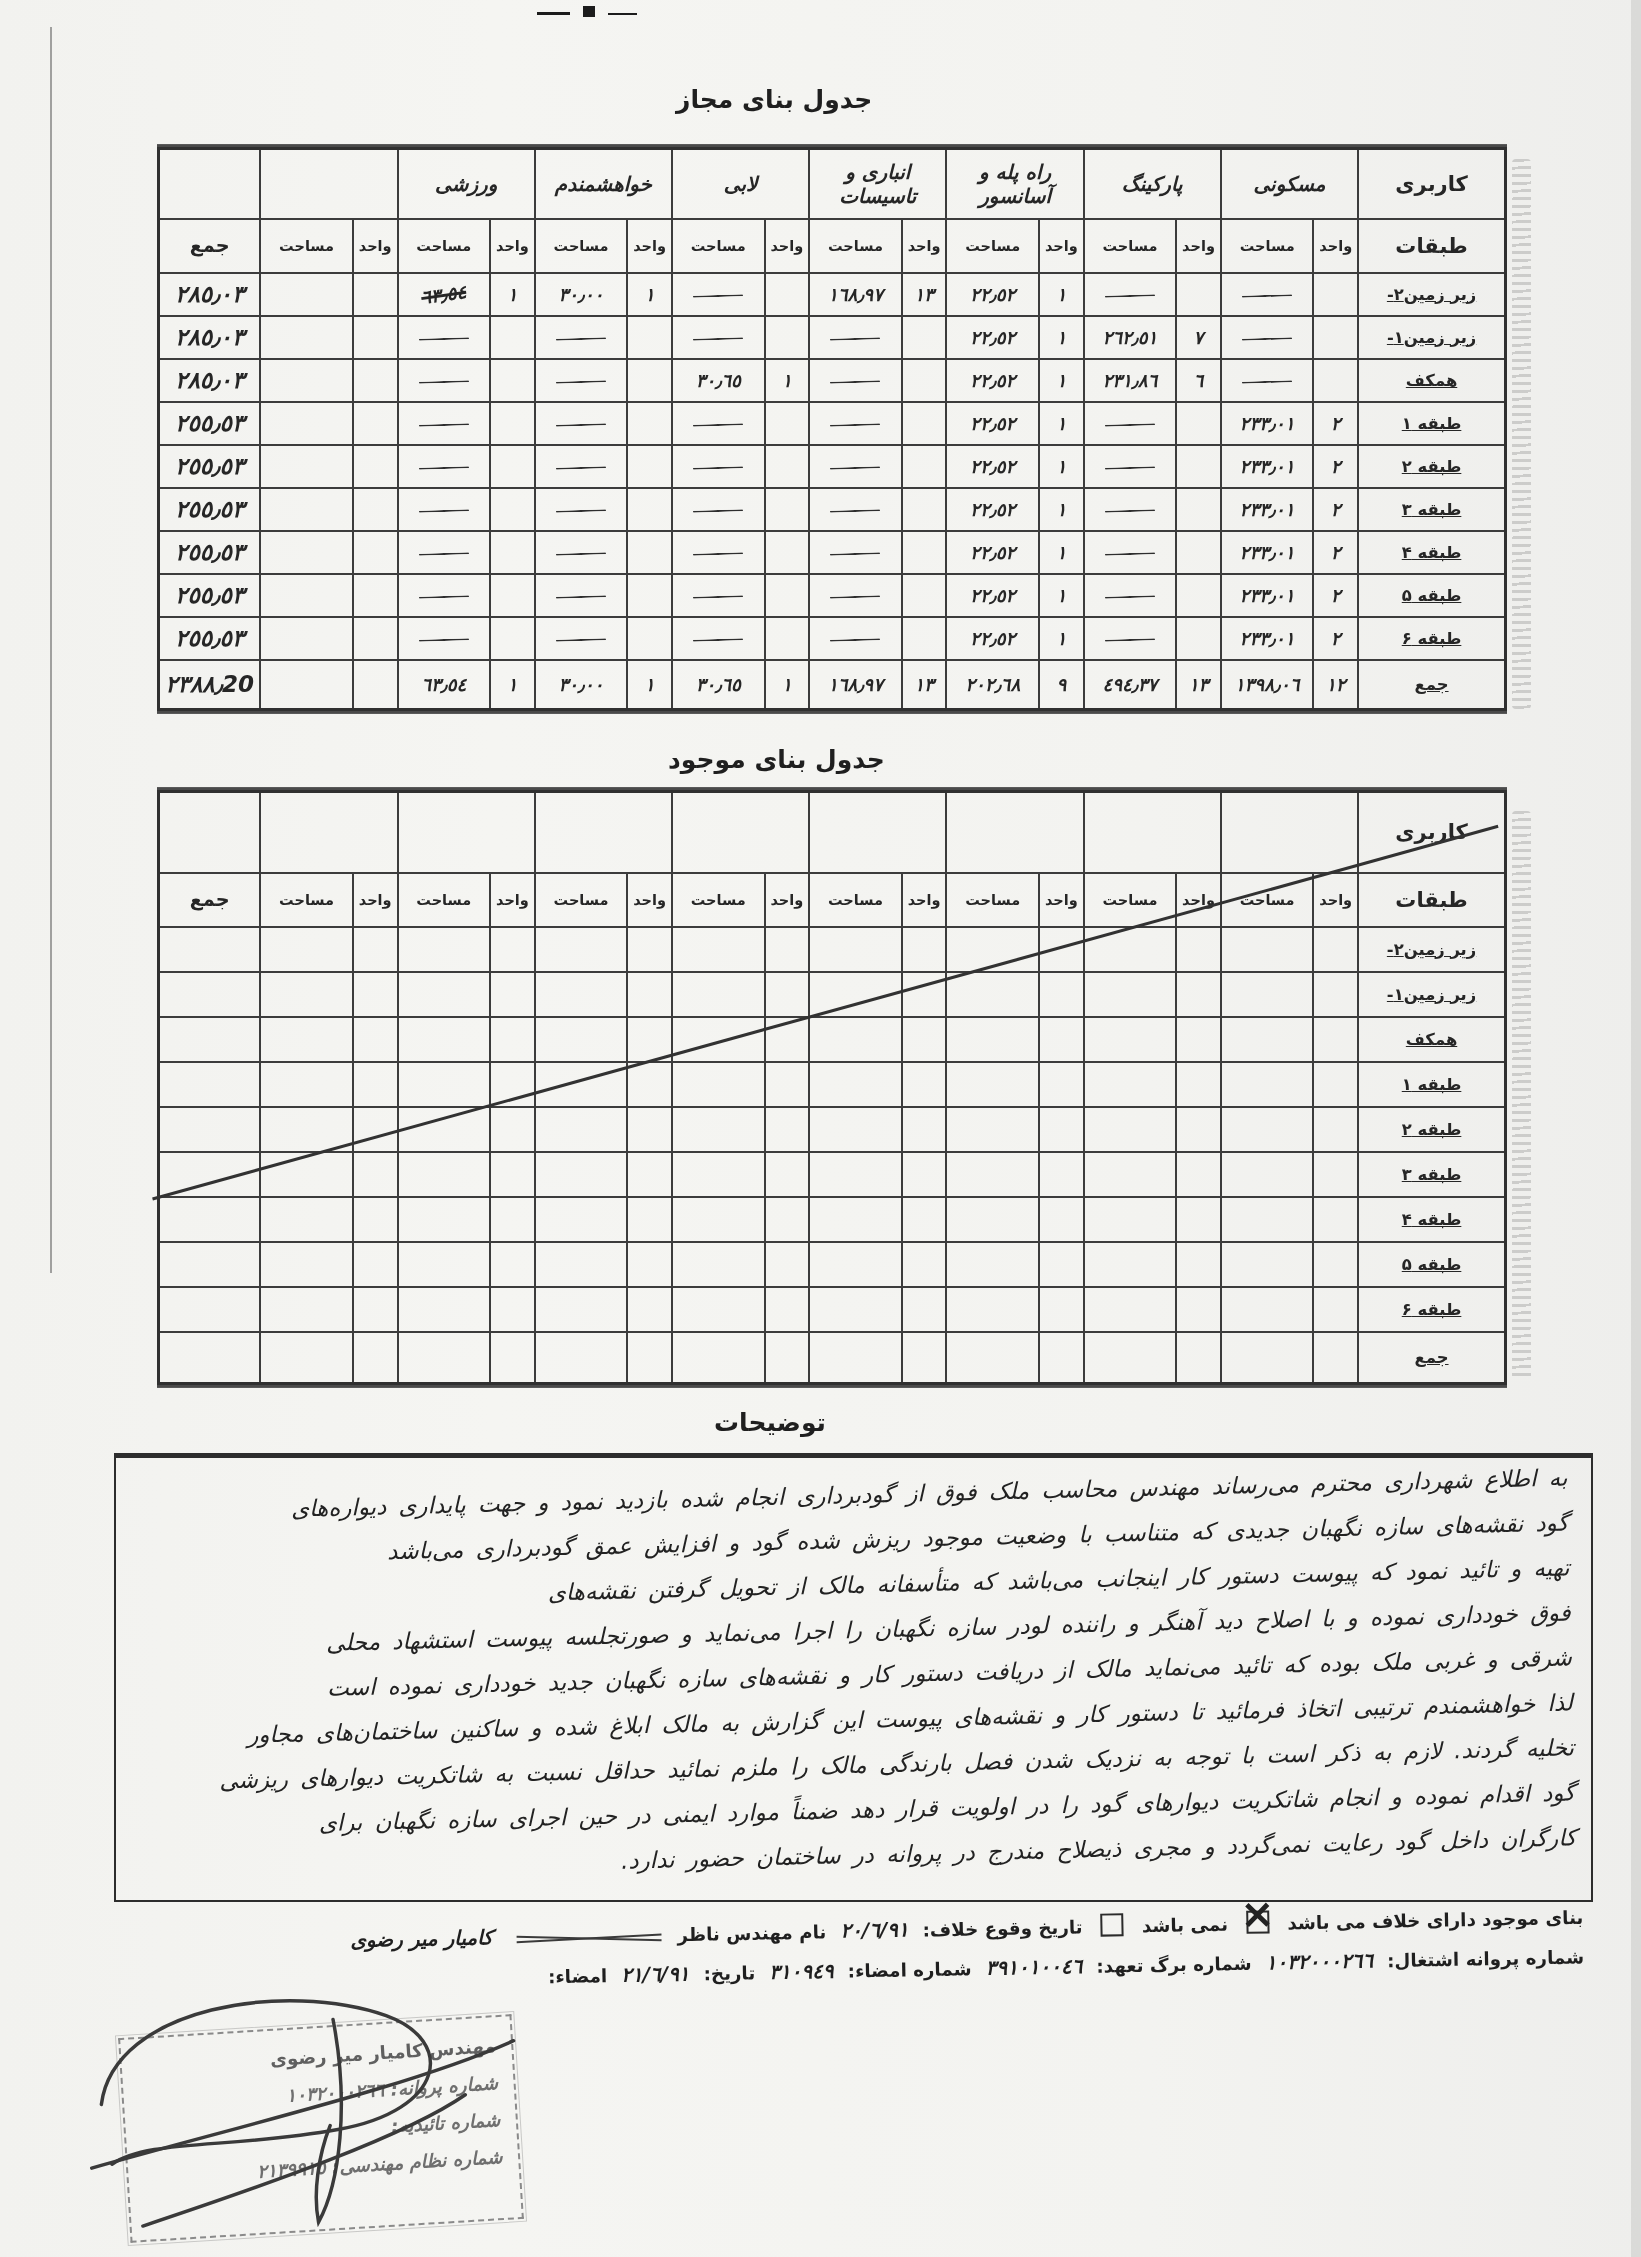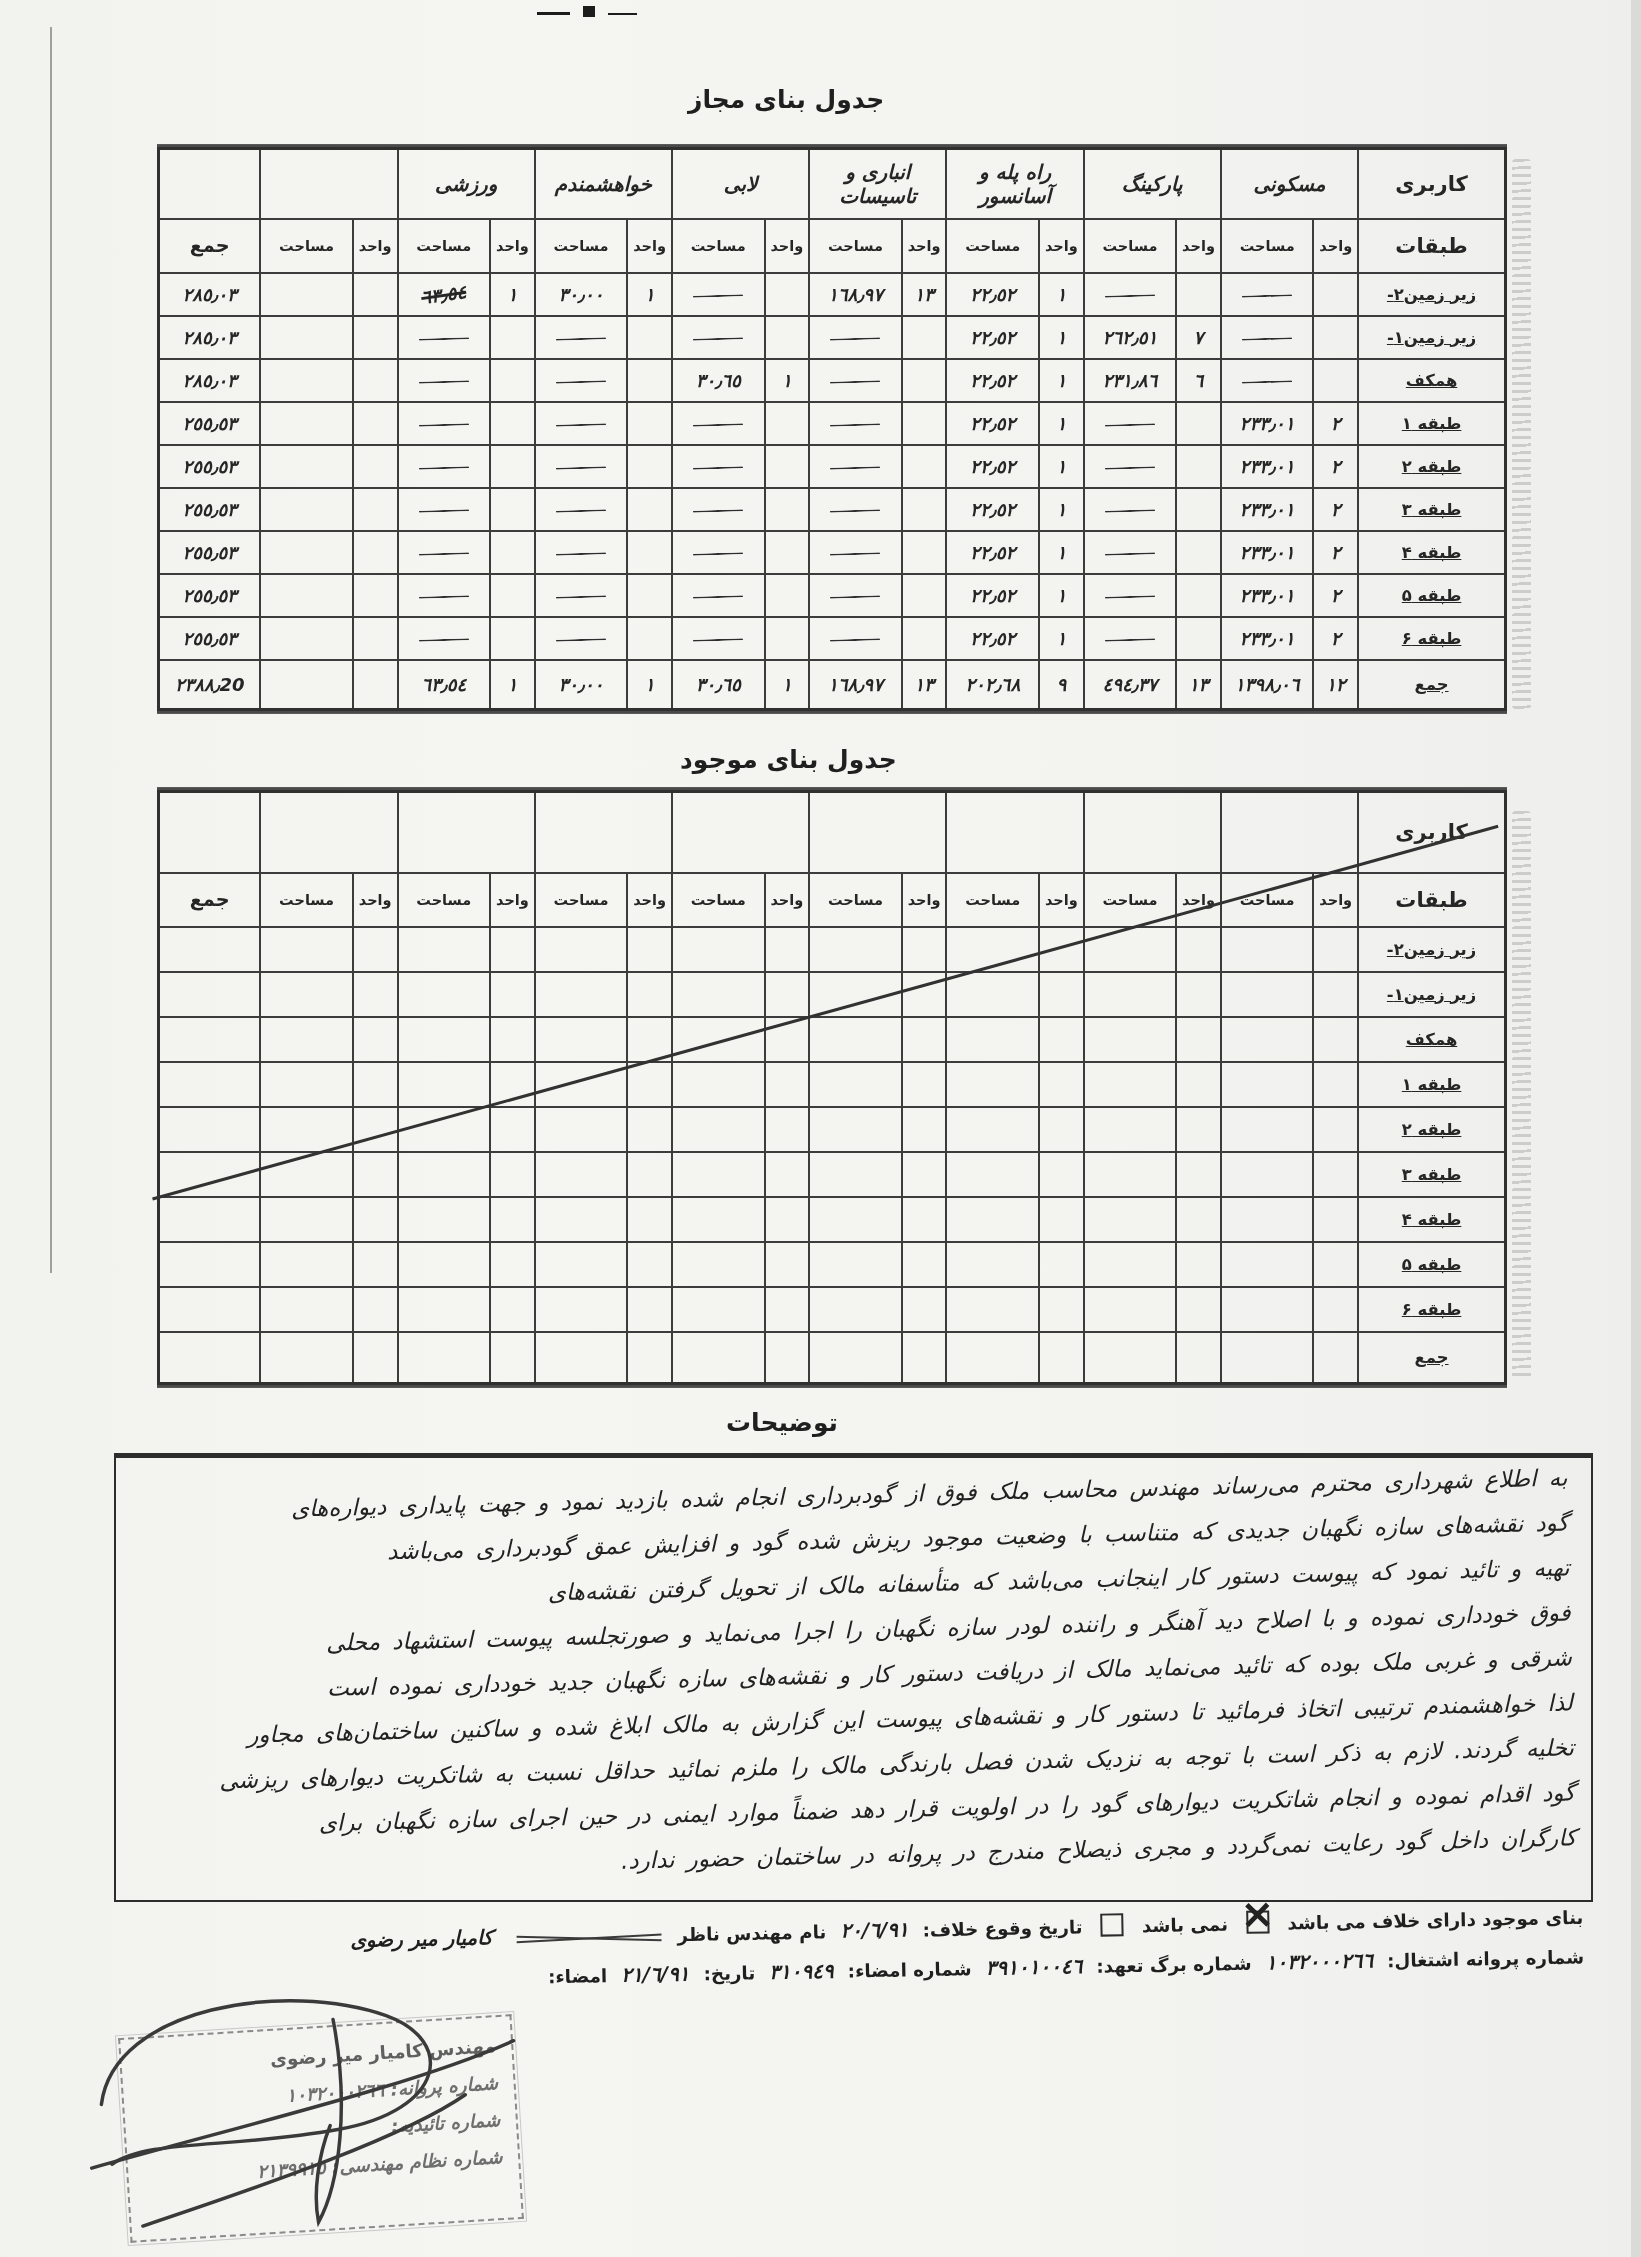--- a/index.html
+++ b/index.html
@@ -1,19 +1,19 @@
 <!DOCTYPE html>
 <html lang="fa"><head>
 <meta charset="utf-8">
 <style>
   html,body{margin:0;padding:0;}
   body{width:1641px;height:2257px;background:#e8e8e6;font-family:"DejaVu Sans",sans-serif;}
   .page{position:relative;width:1641px;height:2257px;overflow:hidden;
         background:linear-gradient(90deg,#f2f2ef 0%,#f5f5f2 30%,#f3f3f0 70%,#eeeeec 100%);color:#262626;}
-  .title{position:absolute;font-weight:bold;font-size:25px;color:#1f1f1f;letter-spacing:1px;margin-left:12px;}
+  .title{position:absolute;font-weight:bold;font-size:25px;color:#1f1f1f;letter-spacing:1px;}
   .left-edge{position:absolute;left:50px;top:27px;width:1.9px;height:1246px;background:rgba(60,60,60,.45);}
   .right-edge{position:absolute;left:1631px;top:0;width:10.6px;height:2257px;background:rgba(110,110,110,.15);}
   .topmark{position:absolute;left:537px;top:3.9px;width:116px;height:17.4px;}
   .topmark i{position:absolute;background:#1c1c1c;display:block;}
   .topmark i.b1{left:0;top:7.7px;width:33px;height:3.9px;}
   .topmark i.b2{left:46px;top:1.9px;width:11.6px;height:11.6px;}
   .topmark i.b3{left:71px;top:8.7px;width:29px;height:2.9px;}
   .fuzz{position:absolute;width:19.3px;background:repeating-linear-gradient(178deg,rgba(80,80,80,.40) 0 2.9px,rgba(80,80,80,0) 2.9px 7.7px);opacity:.55;border-radius:3.9px;}
 
   .tbl-wrap{position:absolute;left:157px;width:1350px;}
@@ -21,21 +21,21 @@
   table.grid th,table.grid td{border:2.3px solid #3c3c3c;padding:0 1.9px;text-align:center;vertical-align:middle;overflow:hidden;}
   table.grid{border:3.9px solid #303030;box-shadow:0 -2.9px 0 0 #4a4a4a, 0 2.9px 0 0 #4a4a4a;}
   tr.h1{height:70px;} tr.h2{height:54px;}
   #allowed-table tr.r{height:43px;} #allowed-table tr.sumrow{height:50px;}
   #existing-table tr.h1{height:81px;} #existing-table tr.r{height:45px;} #existing-table tr.sumrow{height:52px;}
   .pr{font-weight:bold;font-size:21px;}
   .sub{font-size:14.5px;font-weight:bold;}
   .cat{font-size:20px;font-weight:600;font-style:italic;}
   .hw{font-style:italic;font-weight:600;}
   .val{font-size:18.3px;}
-  .totval{font-size:18px;}
+  .totval{font-size:23px;}
   .totlab{font-size:19.3px;}
   .rowlab{font-size:16.4px;font-weight:bold;text-decoration:underline;}
   .dash{display:inline-block;width:50px;border-top:2.5px solid #2e2e2e;transform:rotate(-1.5deg);border-radius:1.9px;vertical-align:middle;}
   .scr{display:inline-block;text-decoration:line-through;text-decoration-thickness:2.9px;transform:rotate(-8deg);}
 
   .notes-box{position:absolute;left:114px;top:1453px;width:1475px;height:442px;border:2.9px solid #2d2d2d;border-top-width:5.8px;}
   .notes-inner{position:absolute;left:13.5px;top:15.4px;width:1442px;transform:rotate(-1.4deg);direction:rtl;}
   .nline{font-size:23px;line-height:45px;font-style:italic;font-weight:500;color:#222;text-align:justify;word-spacing:4.8px;white-space:nowrap;}
 
   .form-area{position:absolute;left:58px;top:1919px;width:1526px;direction:rtl;transform:rotate(-1.1deg);color:#1f1f1f;}

